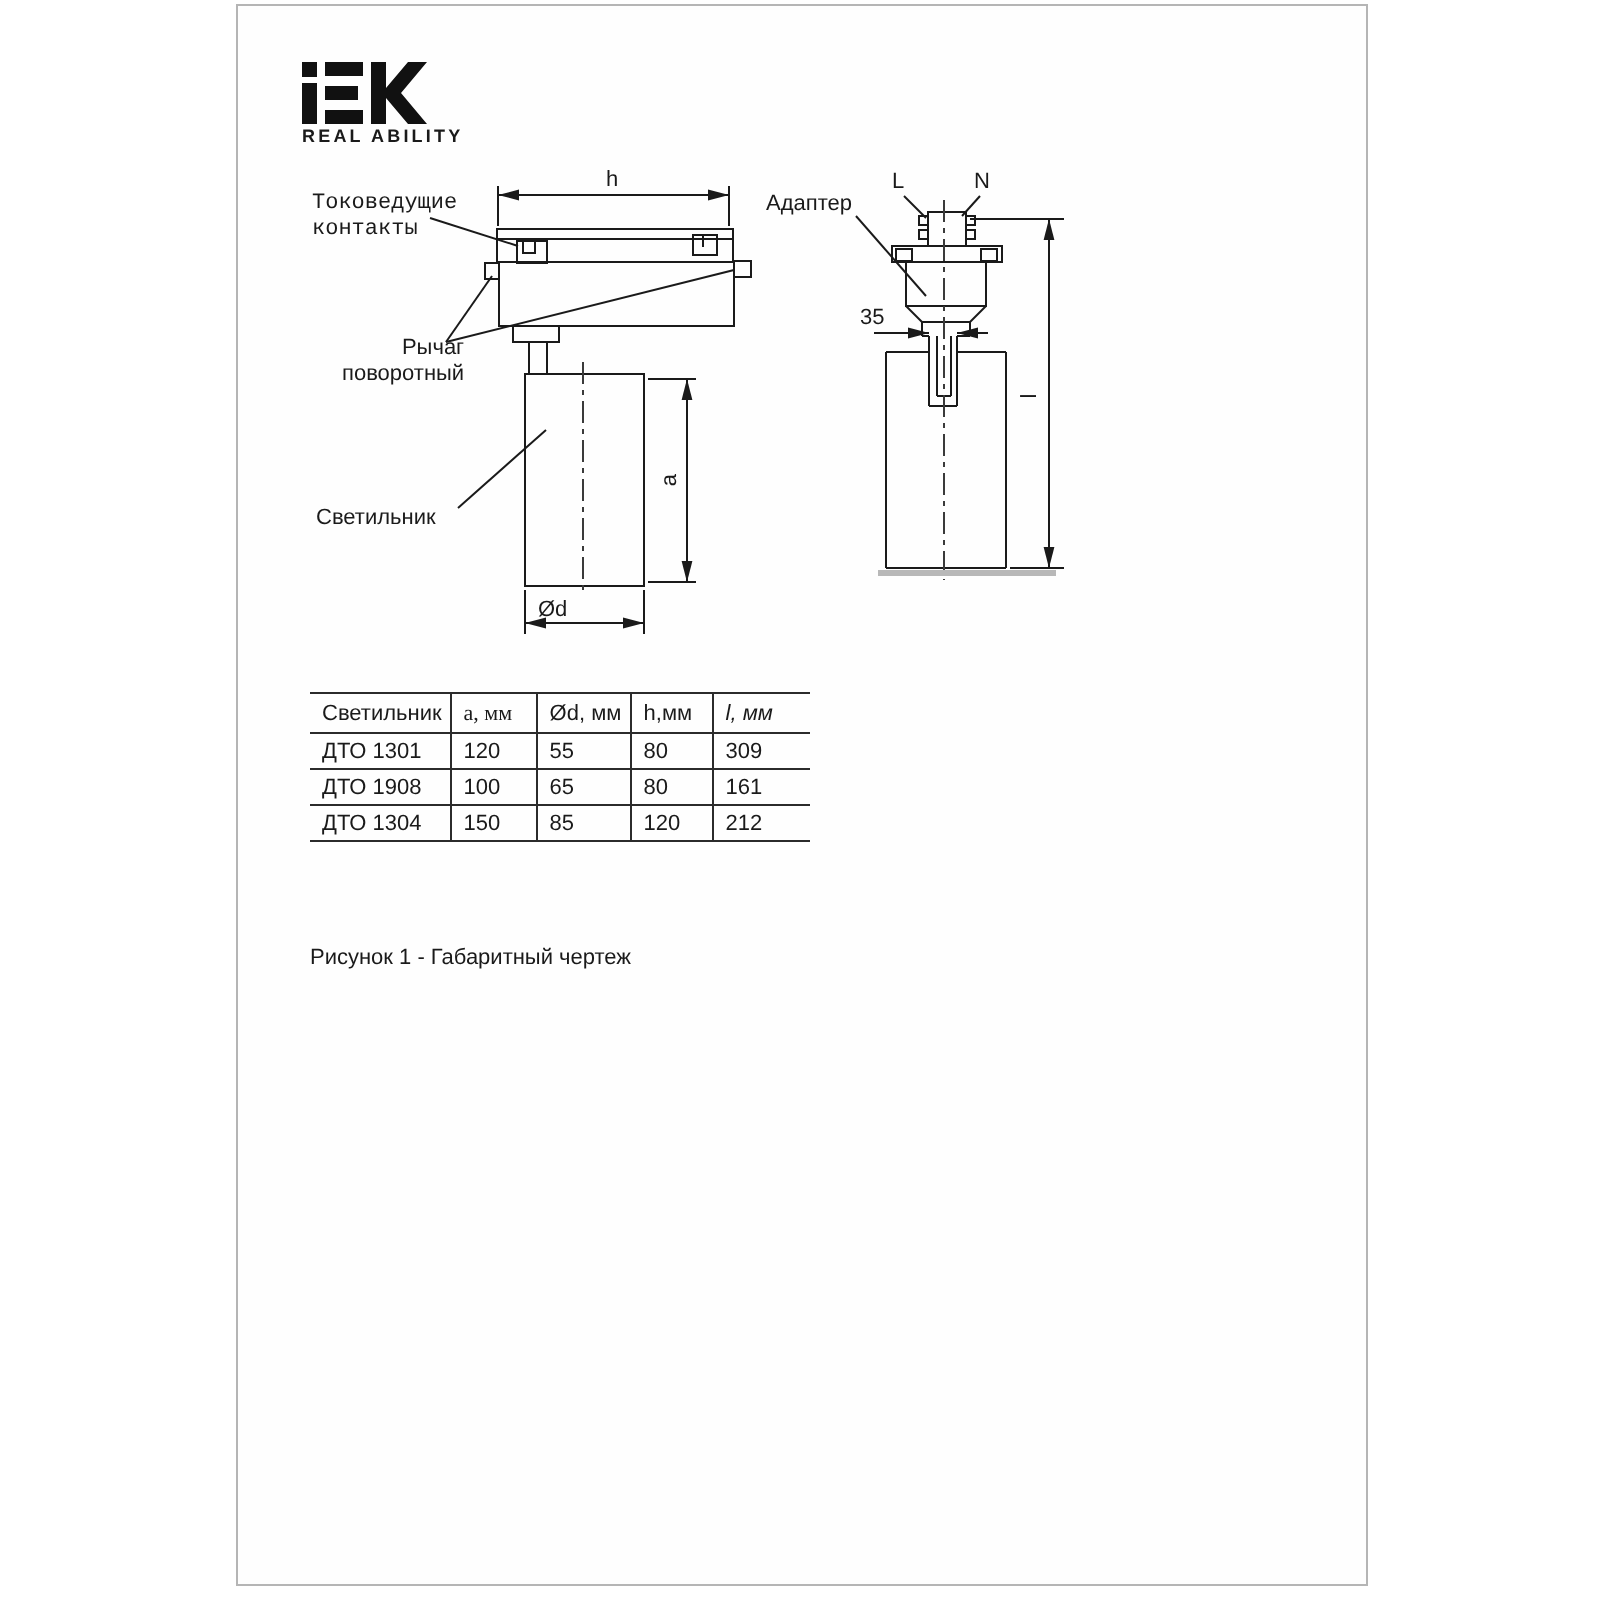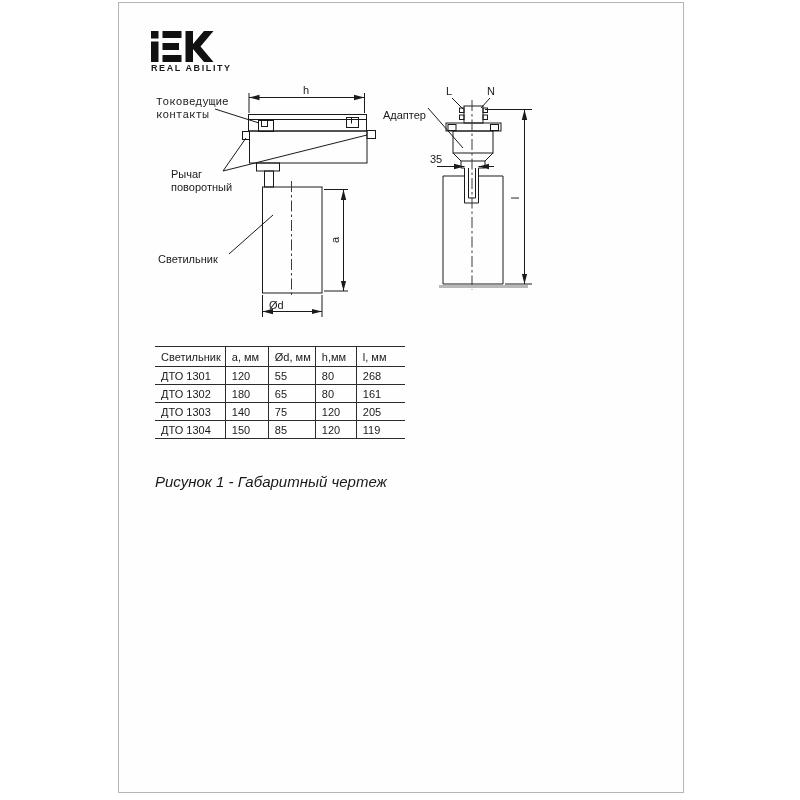--- a/index.html
+++ b/index.html
@@ -14,22 +14,22 @@
   .rot{transform:rotate(-90deg);transform-origin:center center;}
   .tagline{position:absolute;left:150px;top:60px;font-size:9px;font-weight:600;
            letter-spacing:1.6px;color:#1a1a1a;}
   
   .dims-table{position:absolute;left:154px;top:345px;border-collapse:collapse;
               font-size:11px;color:#1a1a1a;}
   .dims-table th,.dims-table td{font-weight:normal;text-align:left;padding:0 4px 0 6px;
               border-top:1px solid #2b2b2b;border-bottom:1px solid #2b2b2b;}
   .dims-table th{height:19px;} .dims-table td{height:17px;}
   .dims-table th:not(:last-child),.dims-table td:not(:last-child){border-right:1px solid #2b2b2b;}
-  .c0{width:52px;} .c1{width:32px;} .c2{width:36px;} .c3{width:30px;} .c4{width:38px;}
-  .caption{position:absolute;left:154px;top:471px;font-size:15px;color:#1a1a1a;font-style:italic;}
+  .c0{width:52px;} .c1{width:32px;font-family:Liberation Serif, serif;} .c2{width:36px;} .c3{width:30px;} .c4{width:38px;font-style:italic;}
+  .caption{position:absolute;left:154px;top:471px;font-size:11px;color:#1a1a1a;}
   svg{display:block;}
 </style>
 </head>
 <body>
 
 <div id="root">
   <div class="page">
 
     <svg class="abs" style="left:32px;top:28px;" width="63" height="31" viewBox="0 0 63 31">
       <g fill="#111111">
@@ -140,26 +140,26 @@
         <line x1="523.5" y1="108.5" x2="523.5" y2="283" marker-start="url(#arr)" marker-end="url(#arr)"></line>
 
         <line x1="438" y1="285.5" x2="527" y2="285.5" stroke="#b8b8b8" stroke-width="3"></line>
       </g>
     </svg>
 
     <div class="lbl" style="left:37px;top:93px;font-family:Liberation Mono, monospace;">
       <div>Токоведущие</div>
       <div>контакты</div>
     </div>
-    <div class="lbl" style="left:52px;top:165px;">
+    <div class="lbl" style="left:52px;top:165px;text-align:right;">
       <div>Рычаг</div>
       <div>поворотный</div>
     </div>
     <div class="lbl" style="left:39px;top:250px;">Светильник</div>
-    <div class="lbl" style="left:264px;top:93px;margin-top:13px;">Адаптер</div>
+    <div class="lbl" style="left:264px;top:93px;">Адаптер</div>
     <div class="dim" style="left:327px;top:82px;">L</div>
     <div class="dim" style="left:368px;top:82px;">N</div>
 
     <div class="dim" style="left:184px;top:81px;">h</div>
     <div class="dim rot" style="left:213px;top:231px;">a</div>
     <div class="dim" style="left:150px;top:296px;">Ød</div>
     <div class="dim" style="left:311px;top:150px;">35</div>
     <div class="dim rot" style="left:395px;top:189px;">l</div>
 
     <table class="dims-table" style="left:36px;top:343px;">
@@ -171,42 +171,35 @@
           <th class="c3">h,мм</th>
           <th class="c4">l, мм</th>
         </tr>
       </thead>
       <tbody>
         <tr>
           <td>ДТО 1301</td>
           <td>120</td>
           <td>55</td>
           <td>80</td>
-          <td>268</td>
-        </tr>
-        <tr>
-          <td>ДТО 1302</td>
-          <td>180</td>
+          <td>309</td>
+        </tr>
+        <tr>
+          <td>ДТО 1908</td>
+          <td>100</td>
           <td>65</td>
           <td>80</td>
           <td>161</td>
-        </tr>
-        <tr>
-          <td>ДТО 1303</td>
-          <td>140</td>
-          <td>75</td>
-          <td>120</td>
-          <td>205</td>
         </tr>
         <tr>
           <td>ДТО 1304</td>
           <td>150</td>
           <td>85</td>
           <td>120</td>
-          <td>119</td>
+          <td>212</td>
         </tr>
       </tbody>
     </table>
 
     <div class="caption" style="left:36px;top:470px;">Рисунок 1 - Габаритный чертеж</div>
 
   </div>
 </div>
 
 </body></html>

